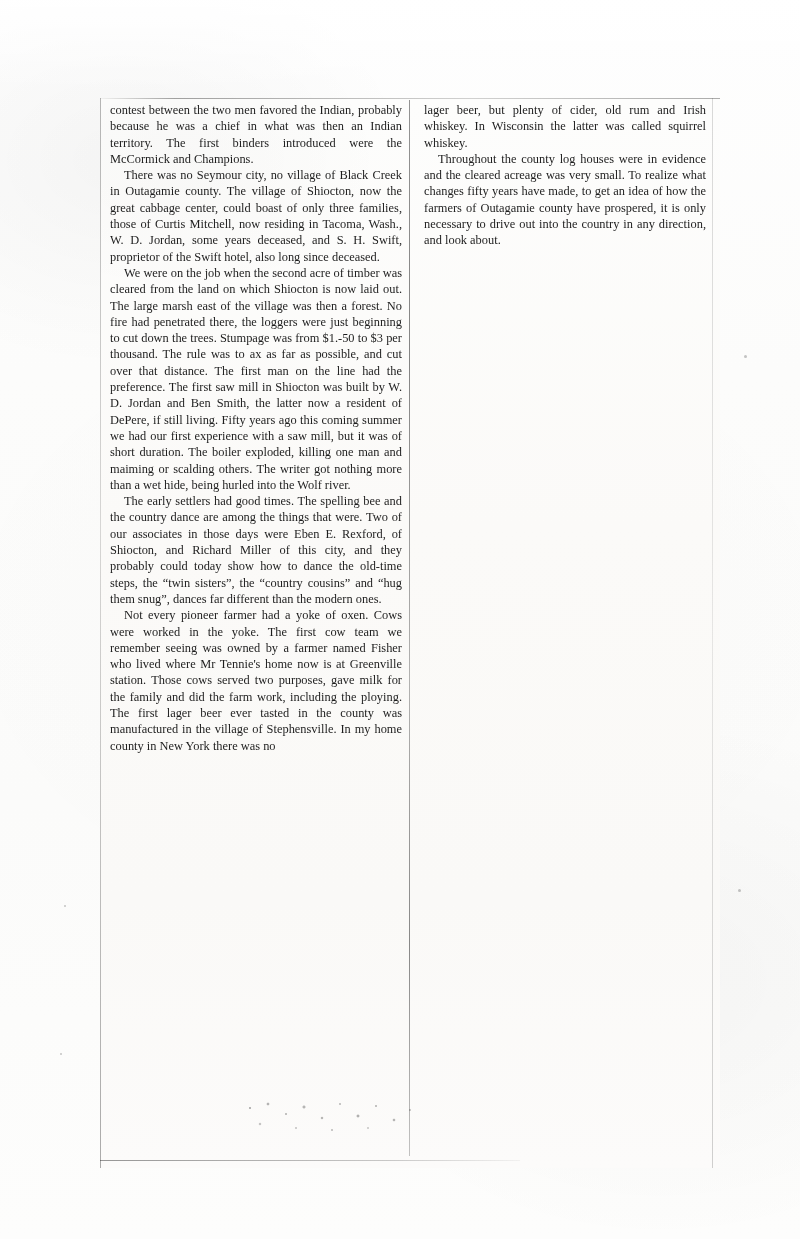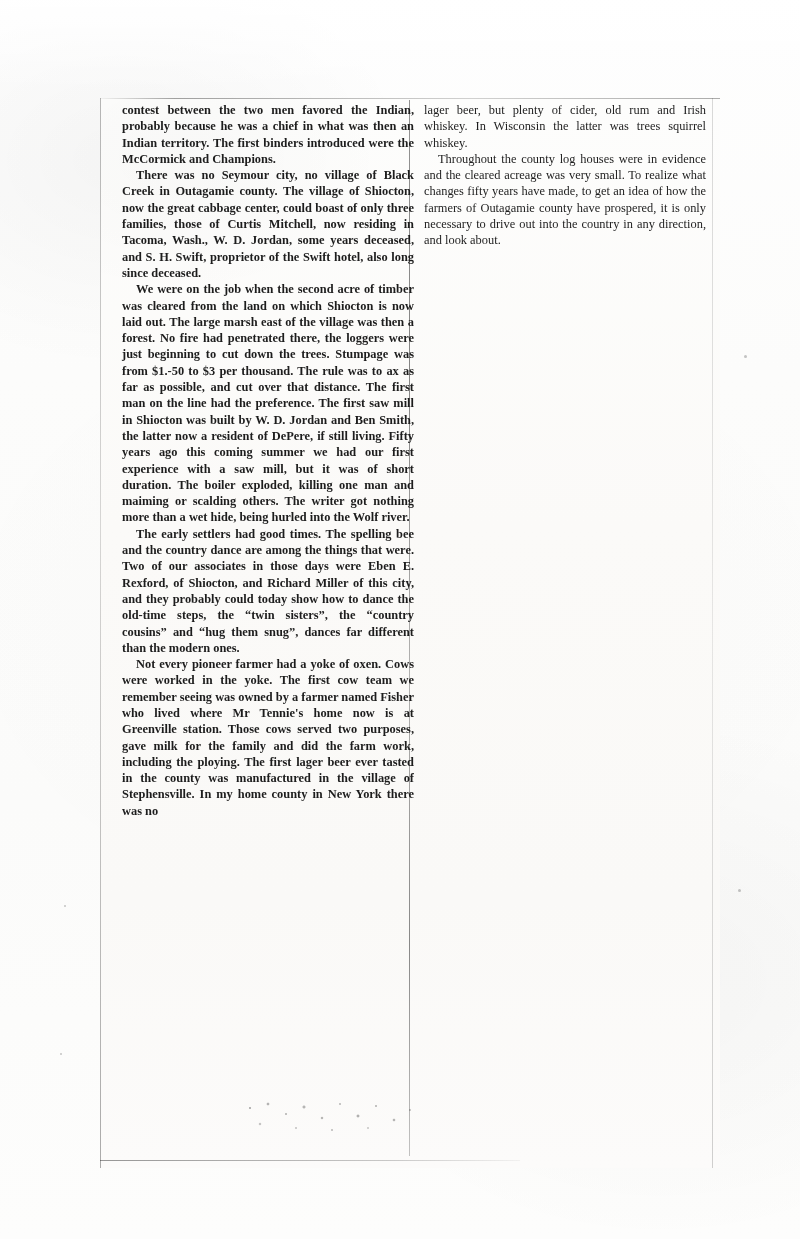--- a/index.html
+++ b/index.html
@@ -45,24 +45,23 @@
     top: 0;
     box-sizing: border-box;
     color: #1d1d1d;
     font-size: 12.4px;
     line-height: 16.3px;
     text-align: justify;
     text-justify: inter-word;
     -webkit-font-smoothing: none;
   }
   #col-left {
-    left: 20px;
+    left: 8px;
     width: 300px;
     padding: 4px 6px 0 2px;
-    font-weight: bold;
   }
   #col-right {
     left: 318px;
     width: 290px;
     padding: 4px 2px 0 6px;
   }
 
   .col p {
     margin: 0 0 0 0;
     text-indent: 14px;
@@ -157,21 +156,21 @@
 
     <div class="col" id="col-left">
       <p class="noindent">contest between the two men favored the Indian, probably because he was a chief in what was then an Indian territory. The first binders introduced were the McCormick and Champions.</p>
       <p>There was no Seymour city, no village of Black Creek in Outagamie county. The village of Shiocton, now the great cabbage center, could boast of only three families, those of Curtis Mitchell, now residing in Tacoma, Wash., W. D. Jordan, some years deceased, and S. H. Swift, proprietor of the Swift hotel, also long since deceased.</p>
       <p>We were on the job when the second acre of timber was cleared from the land on which Shiocton is now laid out. The large marsh east of the village was then a forest. No fire had penetrated there, the loggers were just beginning to cut down the trees. Stumpage was from $1.-50 to $3 per thousand. The rule was to ax as far as possible, and cut over that distance. The first man on the line had the preference. The first saw mill in Shiocton was built by W. D. Jordan and Ben Smith, the latter now a resident of DePere, if still living. Fifty years ago this coming summer we had our first experience with a saw mill, but it was of short duration. The boiler exploded, killing one man and maiming or scalding others. The writer got nothing more than a wet hide, being hurled into the Wolf river.</p>
       <p>The early settlers had good times. The spelling bee and the country dance are among the things that were. Two of our associates in those days were Eben E. Rexford, of Shiocton, and Richard Miller of this city, and they probably could today show how to dance the old-time steps, the “twin sisters”, the “country cousins” and “hug them snug”, dances far different than the modern ones.</p>
       <p>Not every pioneer farmer had a yoke of oxen. Cows were worked in the yoke. The first cow team we remember seeing was owned by a farmer named Fisher who lived where Mr Tennie's home now is at Greenville station. Those cows served two purposes, gave milk for the family and did the farm work, including the ploying. The first lager beer ever tasted in the county was manufactured in the village of Stephensville. In my home county in New York there was no</p>
     </div>
 
     <div class="col" id="col-right">
-      <p class="noindent">lager beer, but plenty of cider, old rum and Irish whiskey. In Wisconsin the latter was trees squirrel whiskey.</p>
+      <p class="noindent">lager beer, but plenty of cider, old rum and Irish whiskey. In Wisconsin the latter was called squirrel whiskey.</p>
       <p>Throughout the county log houses were in evidence and the cleared acreage was very small. To realize what changes fifty years have made, to get an idea of how the farmers of Outagamie county have prospered, it is only necessary to drive out into the country in any direction, and look about.</p>
     </div>
 
     <div id="smudge"></div>
   </div>
 
   <div class="margin-mark" id="mark-a"></div>
   <div class="margin-mark" id="mark-b"></div>
   <div class="margin-mark" id="mark-c"></div>
   <div class="margin-mark" id="mark-d"></div>

